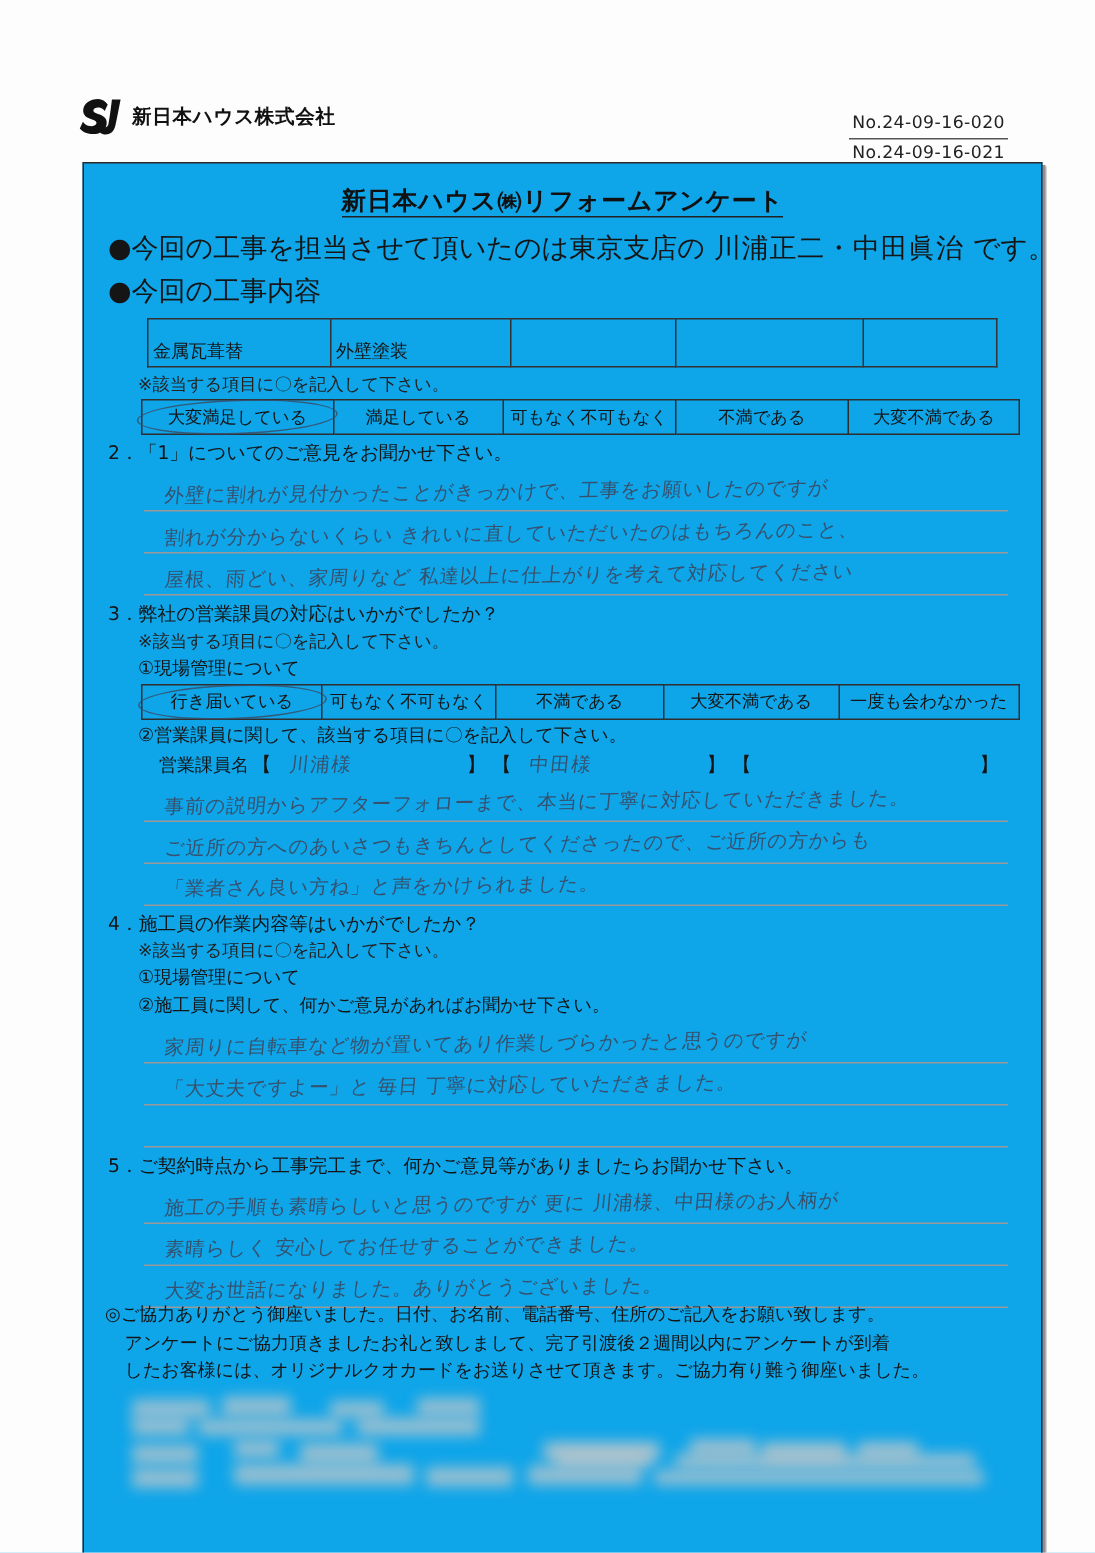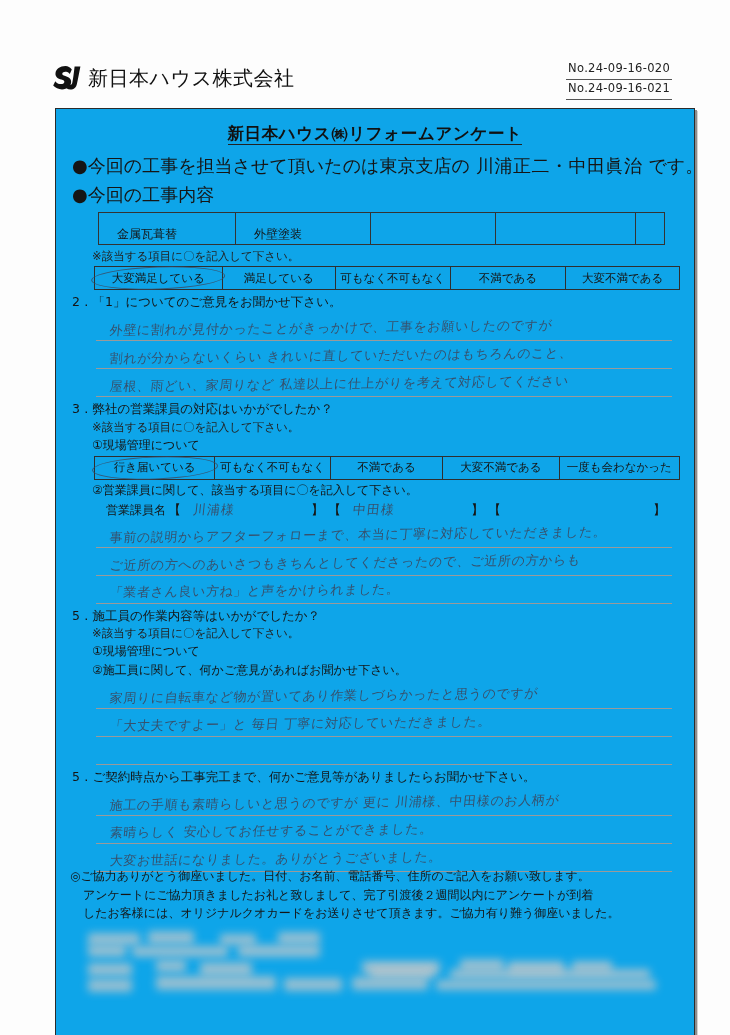--- a/index.html
+++ b/index.html
@@ -39,30 +39,30 @@
     align-items: center;
     gap: 6px;
   }
   .logo-mark {
     width: 30px;
     height: 28px;
     flex: none;
     display: block;
   }
   .logo-text {
-    font-size: 20px;
-    font-weight: 400;
+    font-size: 13px;
+    font-weight: 700;
     letter-spacing: 0.5px;
     white-space: nowrap;
     color: #111;
   }
   .doc-numbers {
     position: absolute;
     right: 28px;
-    top: 0;
+    top: 13px;
     text-align: left;
     font-size: 11.5px;
     line-height: 1.55;
     color: #222;
   }
   .doc-numbers div {
     border-bottom: 1px solid #555;
     padding: 0 2px 1px 2px;
     letter-spacing: 0.3px;
     white-space: nowrap;
@@ -114,21 +114,21 @@
     border-collapse: collapse;
     margin: 4px 0 4px 28px;
     width: 567px;
     table-layout: fixed;
   }
   .work-table td {
     border: 1px solid #333;
     height: 30px;
     vertical-align: bottom;
     font-size: 12px;
-    padding: 0 3px 1px 18px;
+    padding: 0 3px 1px 3px;
     color: #151515;
     white-space: nowrap;
     overflow: hidden;
   }
 
   
   .q {
     font-size: 12.5px;
     line-height: 1.5;
     margin: 3px 0 1px 2px;
@@ -402,21 +402,21 @@
           <span class="hand-text">事前の説明からアフターフォローまで、本当に丁寧に対応していただきました。</span>
         </div>
         <div class="hand-line">
           <span class="hand-text">ご近所の方へのあいさつもきちんとしてくださったので、ご近所の方からも</span>
         </div>
         <div class="hand-line">
           <span class="hand-text">「業者さん良い方ね」と声をかけられました。</span>
         </div>
       </div>
 
-      <div class="q">5．施工員の作業内容等はいかがでしたか？</div>
+      <div class="q">4．施工員の作業内容等はいかがでしたか？</div>
       <div class="note">※該当する項目に〇を記入して下さい。</div>
       <div class="sub">①現場管理について</div>
       <div class="sub">②施工員に関して、何かご意見があればお聞かせ下さい。</div>
       <div class="hand-block">
         <div class="hand-line">
           <span class="hand-text">家周りに自転車など物が置いてあり作業しづらかったと思うのですが</span>
         </div>
         <div class="hand-line">
           <span class="hand-text">「大丈夫ですよー」と 毎日 丁寧に対応していただきました。</span>
         </div>

